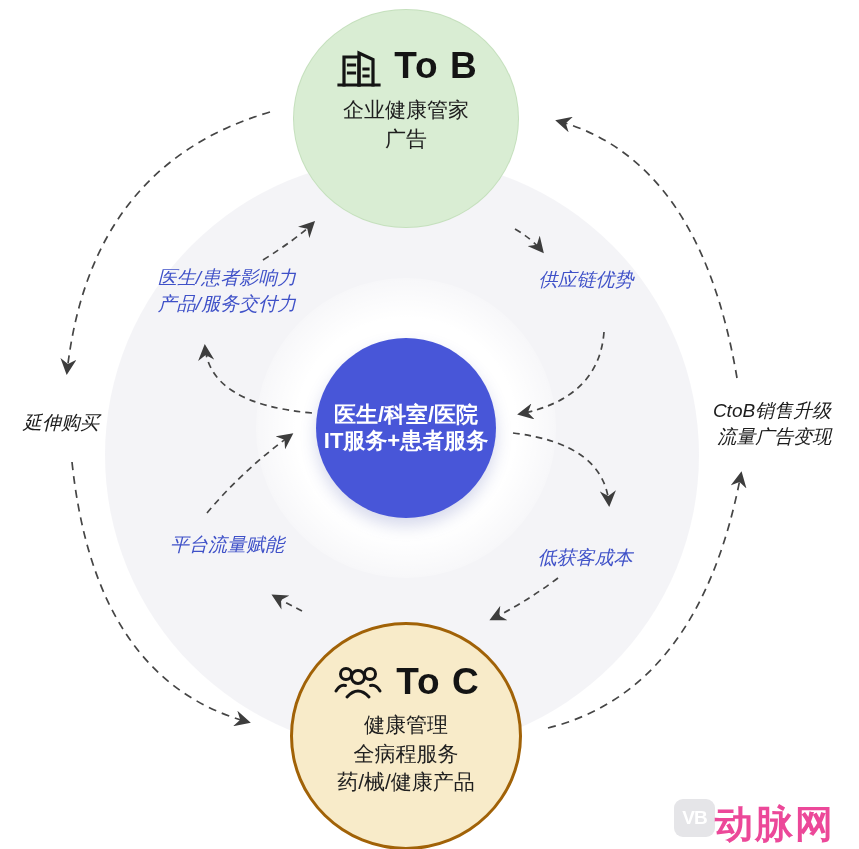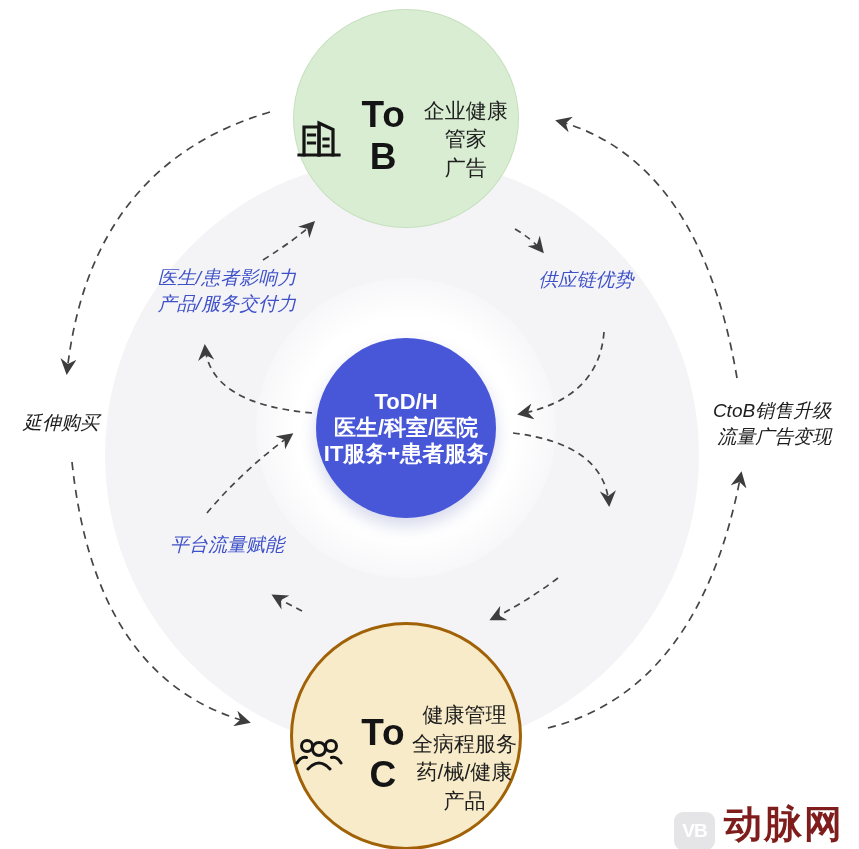--- a/index.html
+++ b/index.html
@@ -18,21 +18,21 @@
     position:absolute;left:256px;top:278px;width:300px;height:300px;border-radius:50%;
     background:radial-gradient(circle, #ffffff 52%, rgba(255,255,255,0) 78%);
   }
   svg.arrows{position:absolute;left:0;top:0;pointer-events:none;}
   .dash{fill:none;stroke:#454545;stroke-width:1.7;}
   .dash.outer{stroke-dasharray:8 6;}
   .dash.inner{stroke-dasharray:6.5 5;}
 
   .node{
     position:absolute;border-radius:50%;
-    display:flex;flex-direction:row;align-items:center;justify-content:flex-start;
+    display:flex;flex-direction:column;align-items:center;justify-content:flex-start;
     text-align:center;box-sizing:border-box;
   }
   .node-tob{
     left:293px;top:9px;width:226px;height:219px;
     background:#d9edd3;border:1px solid rgba(160,200,150,.35);
     padding-top:34px;
   }
   .node-toc{
     left:290px;top:622px;width:232px;height:228px;
     background:#f8ebc9;border:3px solid #a16207;
@@ -53,28 +53,28 @@
   }
   .lbl{
     position:absolute;transform:translate(-50%,-50%);
     white-space:nowrap;text-align:right;
     font-size:19px;line-height:26px;font-style:italic;
   }
   .lbl-blue{color:#3f51c8;}
   .lbl-black{color:#1c1c1c;}
 
   .watermark{
-    position:absolute;left:674px;top:799px;display:flex;align-items:flex-end;gap:9px;
+    position:absolute;left:674px;top:799px;display:flex;align-items:flex-start;
   }
   .wm-logo{
     width:41px;height:38px;border-radius:9px;background:#e5e5e8;
     display:flex;align-items:center;justify-content:center;
     color:#ffffff;font-weight:bold;font-size:19px;letter-spacing:-1px;
   }
-  .wm-text{font-size:38px;font-weight:bold;color:#7f1d1d;letter-spacing:2px;}
+  .wm-text{font-size:38px;font-weight:bold;color:#ec4899;letter-spacing:2px;}
   .icon-wrap{display:inline-flex;align-items:center;}
 </style>
 </head>
 <body>
 
 <div id="stage">
 
   <div class="bg-disc"></div>
   <div class="bg-glow"></div>
 
@@ -135,21 +135,20 @@
     </div>
     <div class="node-lines">
       <div>健康管理</div>
       <div>全病程服务</div>
       <div>药/械/健康产品</div>
     </div>
   </div>
 
   <div class="node node-center">
     <div class="node-lines">
-      <div>ToD/H</div>
       <div>医生/科室/医院</div>
       <div>IT服务+患者服务</div>
     </div>
   </div>
 
   <div class="lbl lbl-blue" style="left:227px;top:291px;">
     <div>医生/患者影响力</div>
     <div>产品/服务交付力</div>
   </div>
 
@@ -164,20 +163,21 @@
   <div class="lbl lbl-black" style="left:772px;top:424px;">
     <div>CtoB销售升级</div>
     <div>流量广告变现</div>
   </div>
 
   <div class="lbl lbl-blue" style="left:227px;top:545px;">
     <div>平台流量赋能</div>
   </div>
 
   <div class="lbl lbl-blue" style="left:585px;top:558px;">
+    <div>低获客成本</div>
   </div>
 
   <div class="watermark">
     <div class="wm-logo">VB</div>
     <div class="wm-text">动脉网</div>
   </div>
 
 </div>
 
 </body></html>

